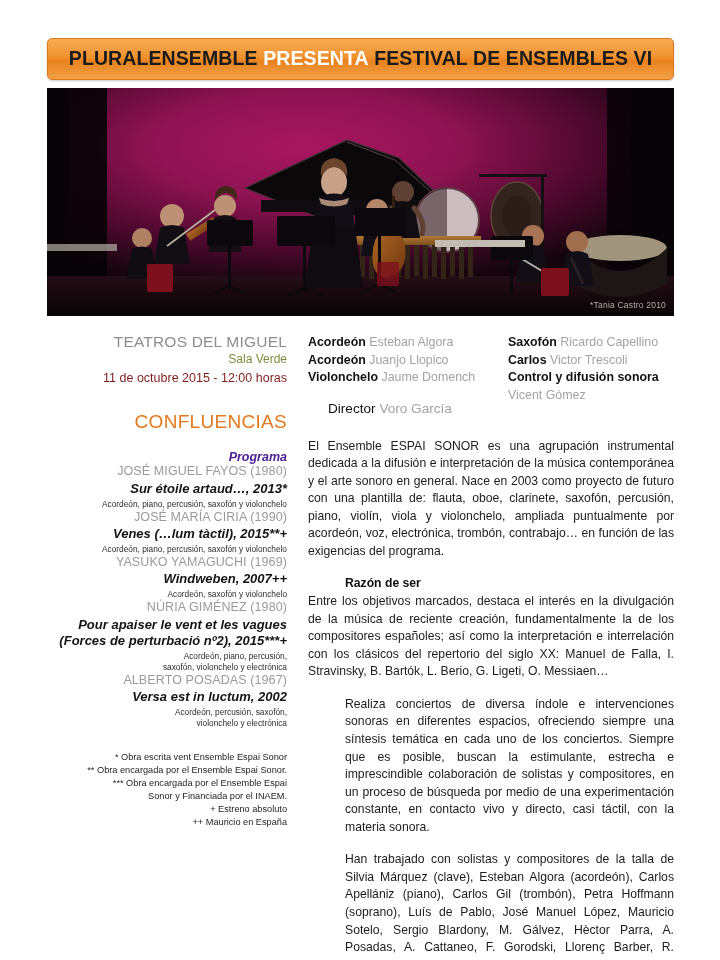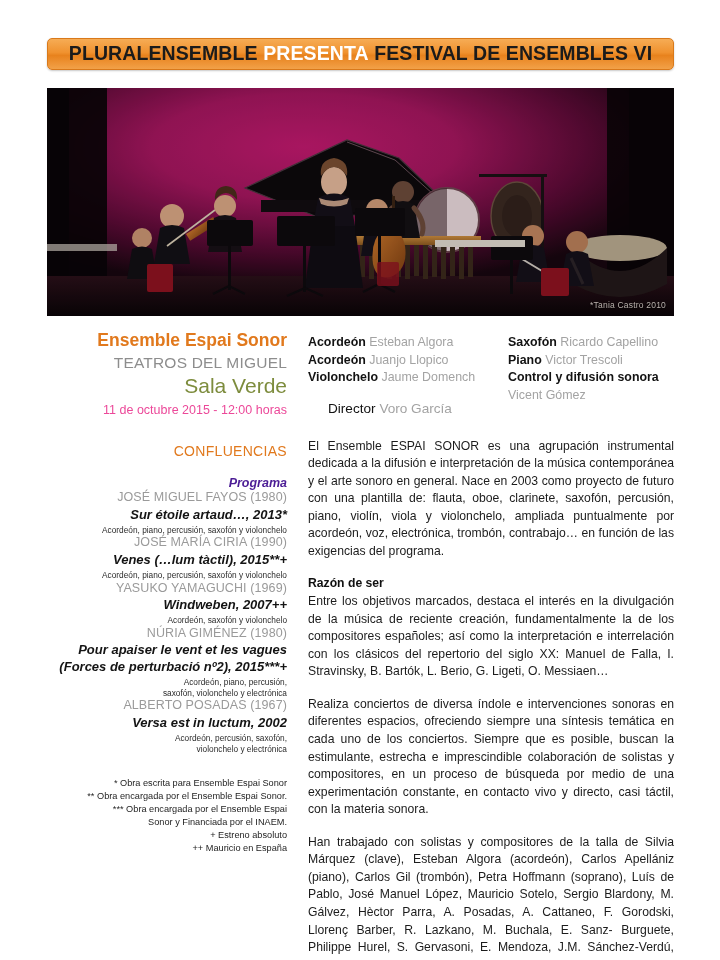--- a/index.html
+++ b/index.html
@@ -22,21 +22,21 @@
     height: 960px;
     background: #ffffff;
   }
 
   
   .banner {
     position: absolute;
     left: 47px;
     top: 38px;
     width: 627px;
-    height: 32px;
+    height: 42px;
     border-radius: 5px;
     background: linear-gradient(to bottom,
                 #f3a busca 0%, #f3a busca 0%);
     background: linear-gradient(to bottom, #f5a council 0%, #ef8b2c 48%, #e8801f 52%, #f3a64a 100%);
     background: linear-gradient(to bottom, #f6ac55 0%, #f0922f 45%, #e8821d 55%, #f2a148 100%);
     box-shadow: 0 1px 2px rgba(0,0,0,0.22);
     border: 1px solid #d9791a;
     box-sizing: border-box;
     display: flex;
     align-items: center;
@@ -99,33 +99,33 @@
   }
   .venue {
     color: #8d8d8d;
     font-size: 15.5px;
     line-height: 1.25;
     margin: 2px 0 0 0;
     letter-spacing: 0.2px;
   }
   .hall {
     color: #7d8c3d;
-    font-size: 21px;
+    font-size: 12px;
     line-height: 1.25;
     margin: 1px 0 0 0;
   }
   .datetime {
-    color: #ec4899;
+    color: #7f1d1d;
     font-size: 12.5px;
     line-height: 1.3;
     margin: 3px 0 0 0;
   }
   .cycle {
     color: #e1791d;
-    font-size: 14px;
+    font-size: 19px;
     line-height: 1.2;
     margin: 24px 0 0 0;
     letter-spacing: 0.3px;
   }
   .programa {
     color: #4c1d95;
     font-size: 12.5px;
     font-weight: bold;
     font-style: italic;
     margin: 17px 0 0 0;
@@ -190,21 +190,21 @@
     line-height: 1.42;
   }
 
   .body-text {
     margin-top: 20px;
     font-size: 12.2px;
     line-height: 1.44;
     text-align: justify;
     color: #1c1c1c;
   }
-  .body-text.p2 { margin-top: 15px; }
+  .body-text.p2 { margin-top: 15px; margin-left: 37px; }
   .sec-head {
     font-size: 12.2px;
     font-weight: bold;
     color: #101010;
     margin-bottom: 0px;
     text-align: left;
   }
 </style>
 </head>
 <body>
@@ -336,21 +336,20 @@
 
       <rect x="388" y="152" width="90" height="7" fill="#ddd6cc"></rect>
       <rect x="0" y="156" width="70" height="7" fill="#cfc8bd" opacity="0.7"></rect>
 
       <rect x="0" y="0" width="627" height="228" fill="#000" opacity="0.12"></rect>
     </svg>
     <div class="photo-credit">*Tania Castro 2010</div>
   </div>
 
   <div class="left-col">
-    <div class="ens-title">Ensemble Espai Sonor</div>
     <div class="venue">TEATROS DEL MIGUEL</div>
     <div class="hall">Sala Verde</div>
     <div class="datetime">11 de octubre 2015 - 12:00 horas</div>
     <div class="cycle">CONFLUENCIAS</div>
     <div class="programa">Programa</div>
 
     <div class="work-block">
       <div class="composer">JOSÉ MIGUEL FAYOS (1980)</div>
       <div class="work-title">Sur étoile artaud…, 2013*</div>
       <div class="instr">Acordeón, piano, percusión, saxofón y violonchelo</div>
@@ -375,21 +374,21 @@
       <div class="instr">Acordeón, piano, percusión,<br>saxofón, violonchelo y electrónica</div>
     </div>
 
     <div class="work-block">
       <div class="composer">ALBERTO POSADAS (1967)</div>
       <div class="work-title">Versa est in luctum, 2002</div>
       <div class="instr">Acordeón, percusión, saxofón,<br>violonchelo y electrónica</div>
     </div>
 
     <div class="notes">
-      <div>* Obra escrita para Ensemble Espai Sonor</div>
+      <div>* Obra escrita vent Ensemble Espai Sonor</div>
       <div>** Obra encargada por el Ensemble Espai Sonor.</div>
       <div>*** Obra encargada por el Ensemble Espai</div>
       <div>Sonor y Financiada por el INAEM.</div>
       <div>+ Estreno absoluto</div>
       <div>++ Mauricio en España</div>
     </div>
   </div>
 
   <div class="right-col">
 
@@ -411,21 +410,21 @@
           <span class="perf-role">Director</span>
           <span class="perf-name">Voro García</span>
         </div>
       </div>
       <div class="perf-col-b">
         <div class="perf-line">
           <span class="perf-role">Saxofón</span>
           <span class="perf-name">Ricardo Capellino</span>
         </div>
         <div class="perf-line">
-          <span class="perf-role">Piano</span>
+          <span class="perf-role">Carlos</span>
           <span class="perf-name">Victor Trescoli</span>
         </div>
         <div class="perf-line">
           <span class="perf-role">Control y difusión sonora</span>
         </div>
         <div class="control-name">Vicent Gómez</div>
       </div>
     </div>
 
     <div class="body-text">El Ensemble ESPAI SONOR es una agrupación instrumental dedicada a la difusión e interpretación de la música contemporánea y el arte sonoro en general. Nace en 2003 como proyecto de futuro con una plantilla de: flauta, oboe, clarinete, saxofón, percusión, piano, violín, viola y violonchelo, ampliada puntualmente por acordeón, voz, electrónica, trombón, contrabajo… en función de las exigencias del programa.</div>

